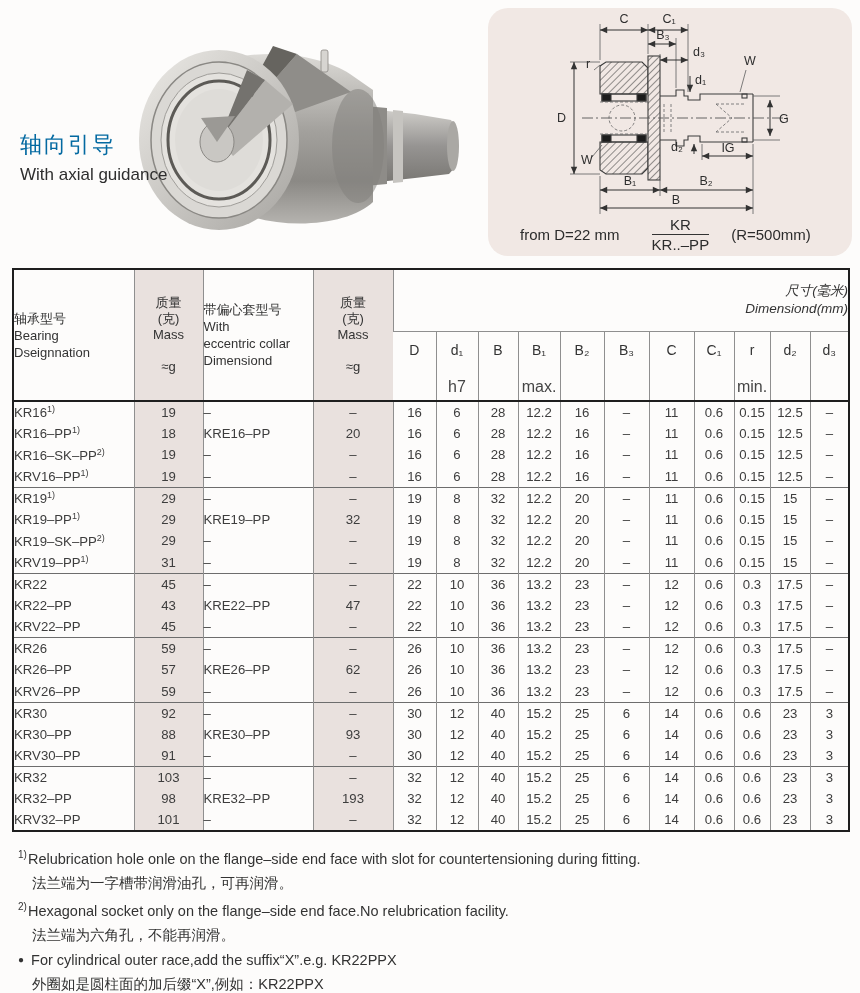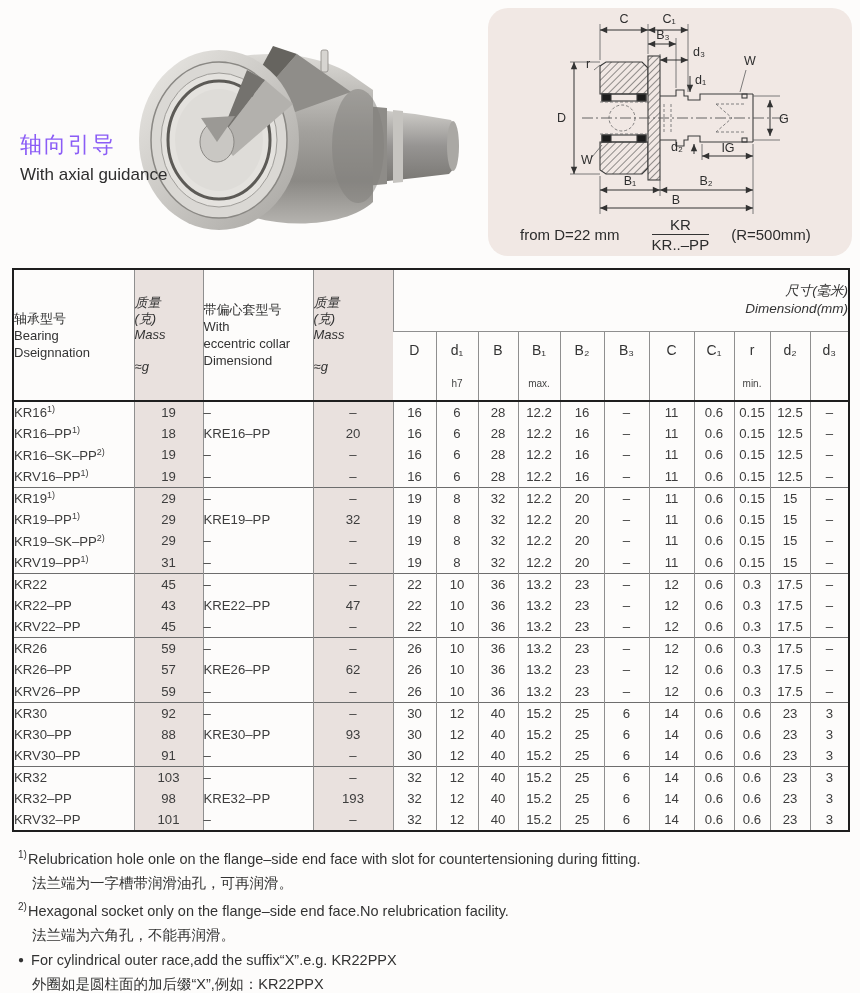--- a/index.html
+++ b/index.html
@@ -1,21 +1,21 @@
 <!DOCTYPE html>
 <html><head>
 <meta charset="utf-8">
 <style>
   html,body{margin:0;padding:0;background:#ffffff;}
   .page{position:relative;width:860px;height:993px;background:#fdfcfb;
         font-family:"Liberation Sans","DejaVu Sans",sans-serif;color:#383838;overflow:hidden;}
 
   
   .intro{position:absolute;left:20px;top:130px;}
-  .intro-zh{font-size:22px;letter-spacing:2px;color:#8b5cf6;}
+  .intro-zh{font-size:22px;letter-spacing:2px;color:#0369a1;}
   .intro-en{font-size:17px;margin-top:5px;color:#2e2e2e;}
   .bearing-photo{position:absolute;left:115px;top:16px;}
 
   
   .diagram-panel{position:absolute;left:488px;top:8px;width:364px;height:248px;
                  background:#f1e8e4;border-radius:20px;}
   .diagram-svg{position:absolute;left:0;top:0;}
   .diagram-svg text{font-size:12.5px;fill:#2e2e2e;}
   .caption{position:absolute;left:32px;bottom:3px;width:330px;display:flex;
            align-items:center;font-size:15px;color:#2c2c2c;}
@@ -30,29 +30,29 @@
              table-layout:fixed;border:2px solid #1e1e1e;}
   table.spec th,table.spec td{border-left:1px solid #8f8f8f;font-weight:normal;
              padding:0;vertical-align:middle;}
   table.spec th:first-child,table.spec td:first-child{border-left:none;}
   thead tr.h1{height:62px;}
   thead tr.h2{height:70px;}
   thead th[rowspan],thead tr.h2 th{border-bottom:2px solid #1e1e1e;}
   .shade{background:#e9e1de;}
   .th-bearing,.th-ecc{vertical-align:top;text-align:left;padding:9px 0 0 10px;}
   .th-bearing div,.th-ecc div{font-size:13px;line-height:17px;color:#333;}
-  .th-mass{vertical-align:top;text-align:left;padding-top:13px;font-style:italic;}
+  .th-mass{vertical-align:top;text-align:center;padding-top:13px;}
   .th-mass div{font-size:13px;line-height:16px;color:#333;}
   .th-mass .approx{margin-top:16px;}
   .th-dims{vertical-align:top;text-align:right;padding:8px 0 0 16px;
            border-bottom:1px solid #8f8f8f !important;font-style:italic;}
   .th-dims div{font-size:13.5px;line-height:18px;color:#333;}
   .dim-h{vertical-align:top;text-align:center;padding-top:13px;}
   .dim-letter{font-size:14px;color:#333;height:18px;}
-  .dim-note{margin-top:18px;font-size:10px;color:#454545;height:12px;}
+  .dim-note{margin-top:18px;font-size:16px;color:#454545;height:12px;}
   tbody.grp{border-bottom:1px solid #6d6d6d;}
   tbody.grp:last-child{border-bottom:none;}
   tbody.grp tr{height:21.5px;}
   tbody.grp td{font-size:13.2px;color:#3d3d3d;}
   td.desig{text-align:left;padding-left:12px;white-space:nowrap;}
   td.desig sup{font-size:9px;}
   td.mass{text-align:center;}
   td.ecc{text-align:left;padding-left:16px;}
   td.dim{text-align:center;}
 

